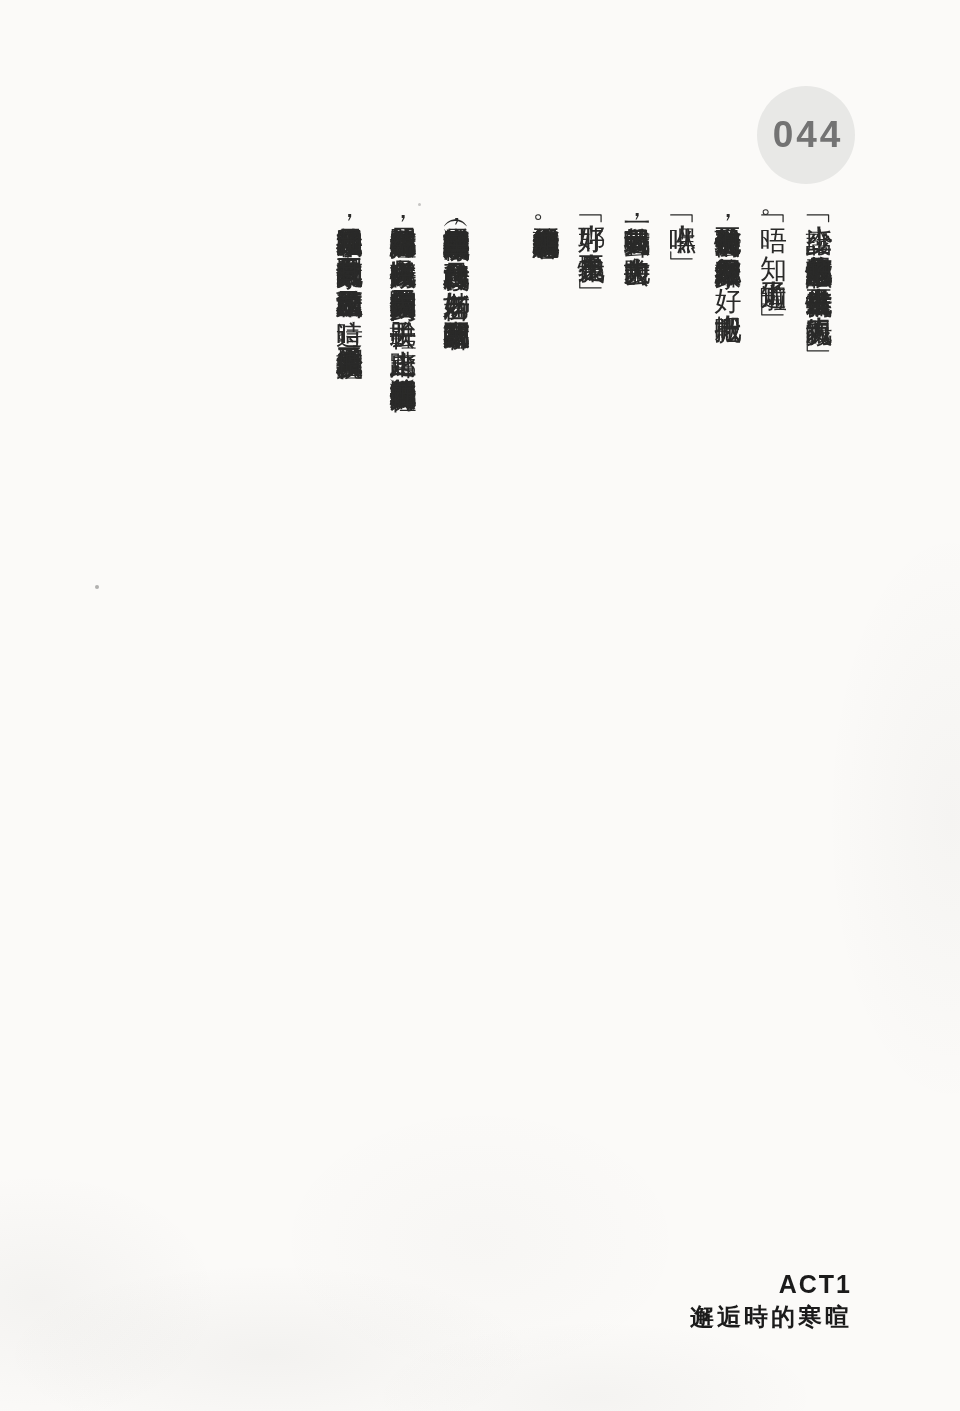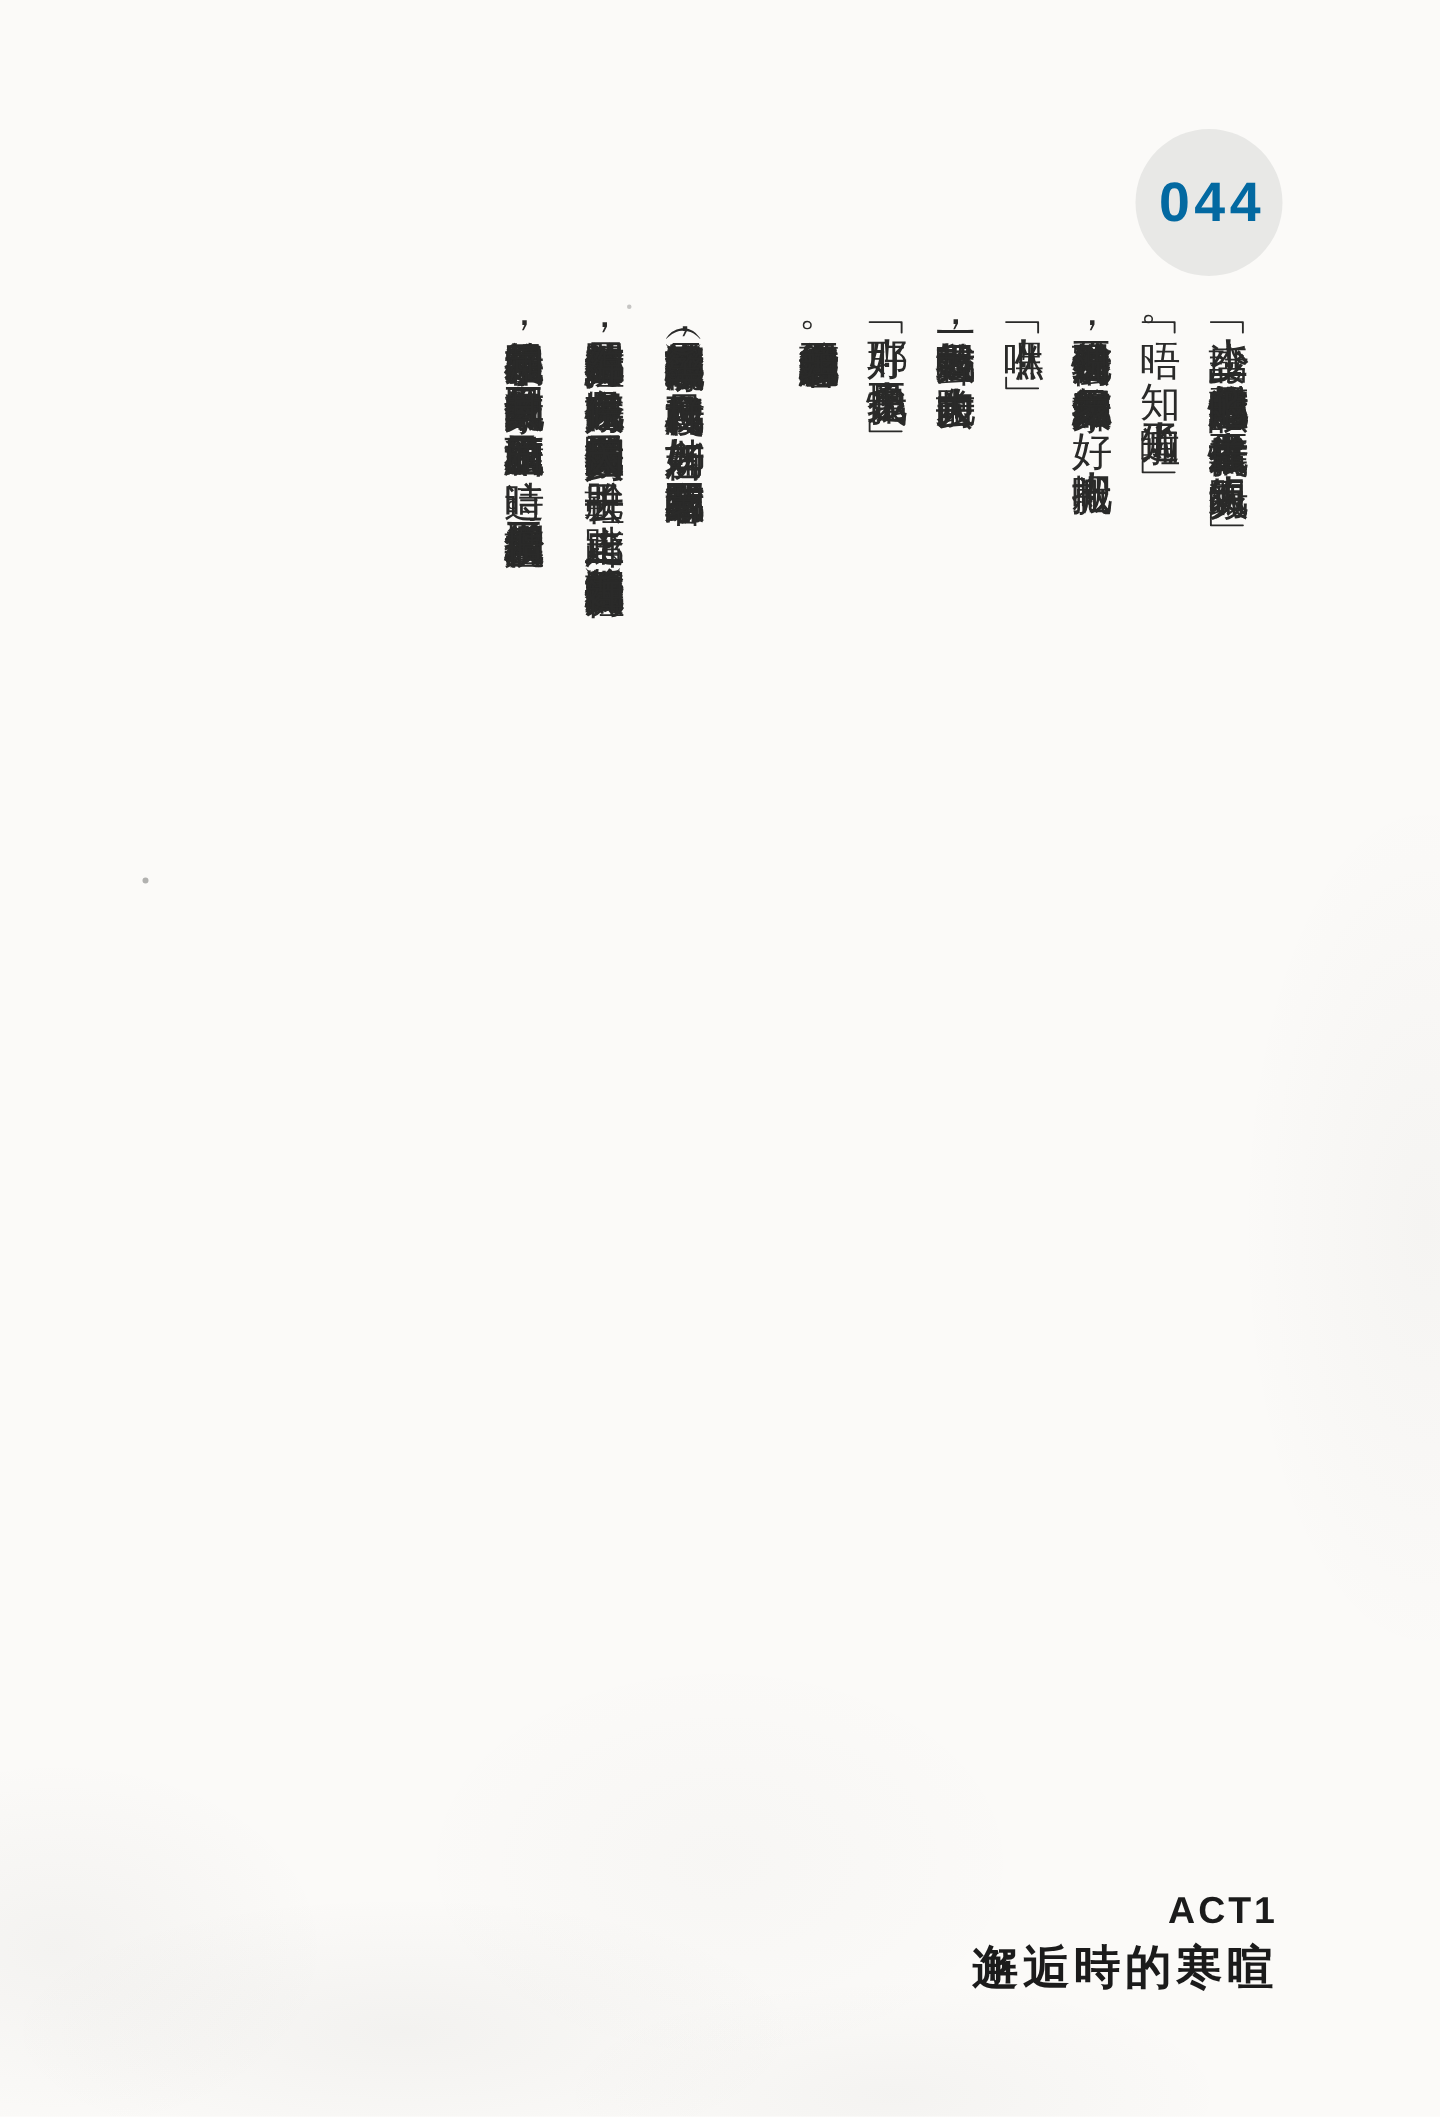--- a/index.html
+++ b/index.html
@@ -34,21 +34,21 @@
     background: #e8e8e6;
     display: flex;
     align-items: center;
     justify-content: center;
   }
   .page-number-badge span {
     font-family: "Liberation Sans", "DejaVu Sans", sans-serif;
     font-weight: bold;
     font-size: 37px;
     letter-spacing: 3px;
-    color: #0369a1;
+    color: #737373;
     transform: translateX(2px);
   }
   .text-block {
     position: absolute;
     top: 166px;
     right: 119px;
     height: 1080px;
     writing-mode: vertical-rl;
     text-orientation: mixed;
     line-break: strict;
@@ -75,21 +75,21 @@
     color: #1b1b1b;
     font-family: "Liberation Sans", "DejaVu Sans", sans-serif;
   }
   .footer .act {
     font-weight: bold;
     font-size: 25px;
     letter-spacing: 2px;
   }
   .footer .chapter {
     font-weight: bold;
-    font-size: 31px;
+    font-size: 24px;
     letter-spacing: 3px;
     margin-top: 2px;
   }
   .speck {
     position: absolute;
     border-radius: 50%;
     background: rgba(40,40,40,0.35);
   }
   .speck-1 { left: 95px;  top: 585px; width: 4px; height: 4px; }
   .speck-2 { left: 418px; top: 203px; width: 3px; height: 3px; background: rgba(40,40,40,0.25); }

